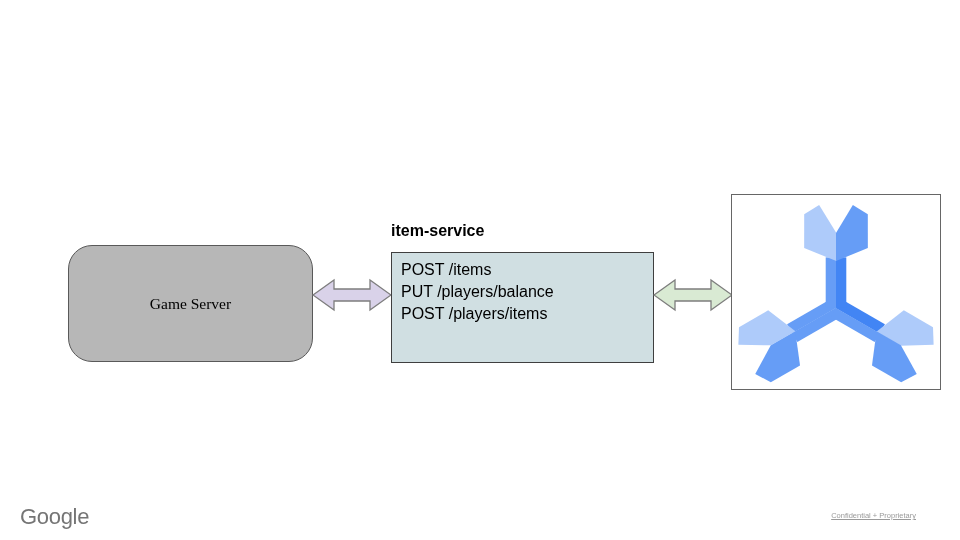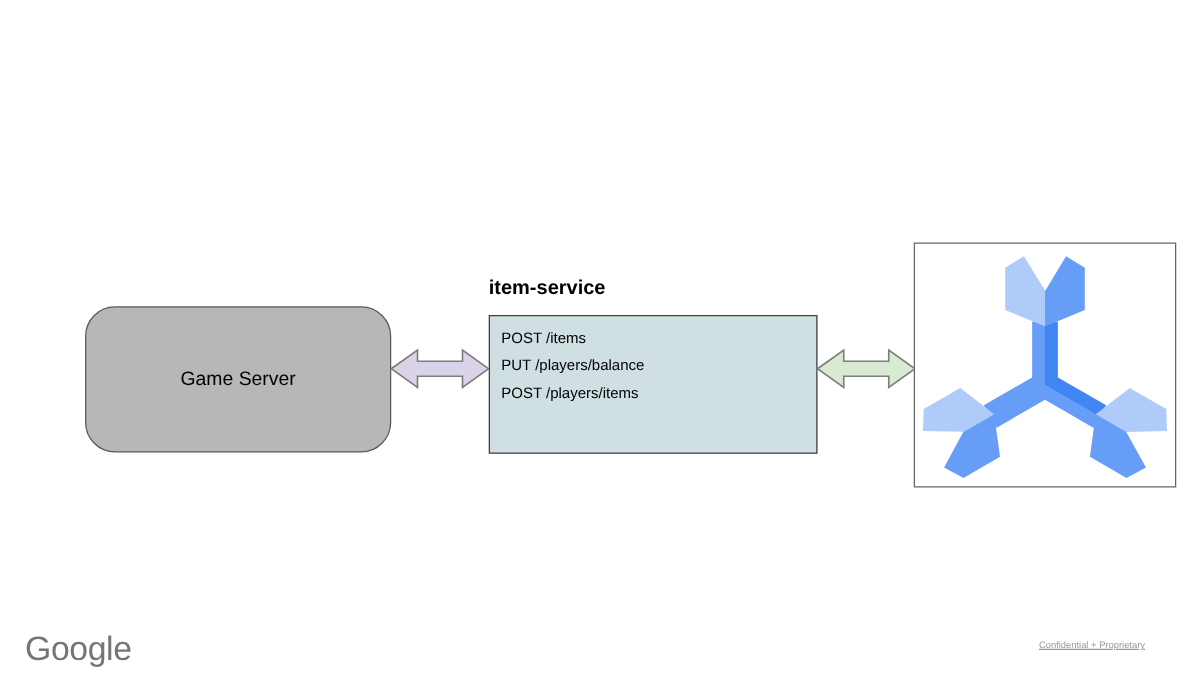--- a/index.html
+++ b/index.html
@@ -16,48 +16,48 @@
     font-size:15.5px;box-sizing:border-box;
   }
   
   .item-title{
     left:391px;top:222px;width:263px;text-align:left;
     font-size:16px;font-weight:bold;
   }
   .item-service{
     left:391px;top:252px;width:263px;height:111px;
     border:1.5px solid #3f3f3f;box-sizing:border-box;
-    padding:6px 0 0 9px;font-size:12px;line-height:22px;
+    padding:6px 0 0 9px;font-size:16px;line-height:22px;
   }
   .endpoint{white-space:nowrap;}
   
   .arrow-left-svg{left:312px;top:278px;}
   .arrow-right-svg{left:653px;top:278px;}
   
   .spanner-box{
     left:731px;top:194px;width:210px;height:196px;
     background:#ffffff;border:1px solid #666;box-sizing:border-box;
     display:flex;align-items:center;justify-content:center;
   }
   .spanner-box svg{width:206px;height:192px;}
   
   .google-logo{
-    left:20px;top:504px;font-size:27px;color:#757575;
+    left:20px;top:504px;font-size:22px;color:#757575;
     letter-spacing:-0.3px;
   }
   .confidential{
     right:44px;top:511px;font-size:7.5px;color:#9a9a9a;text-decoration:underline;
   }
 </style>
 </head>
 <body>
 
 <div class="slide">
 
-  <div class="abs game-server" style="background-color: rgb(183, 183, 183);">
+  <div class="abs game-server" style="background-color: rgb(183, 183, 183); font-family: Liberation Serif, serif;">
     <span>Game Server</span>
   </div>
 
   <svg class="abs arrow-left-svg" width="80" height="34" viewBox="0 0 80 34">
     <polygon points="1,17 22,2 22,11 58,11 58,2 79,17 58,32 58,23 22,23 22,32" stroke="#7d7d7d" stroke-width="1.3" stroke-linejoin="miter" fill="#d9d2e9"></polygon>
   </svg>
 
   <div class="abs item-title">item-service</div>
 
   <div class="abs item-service" style="background-color: rgb(208, 223, 226);">

